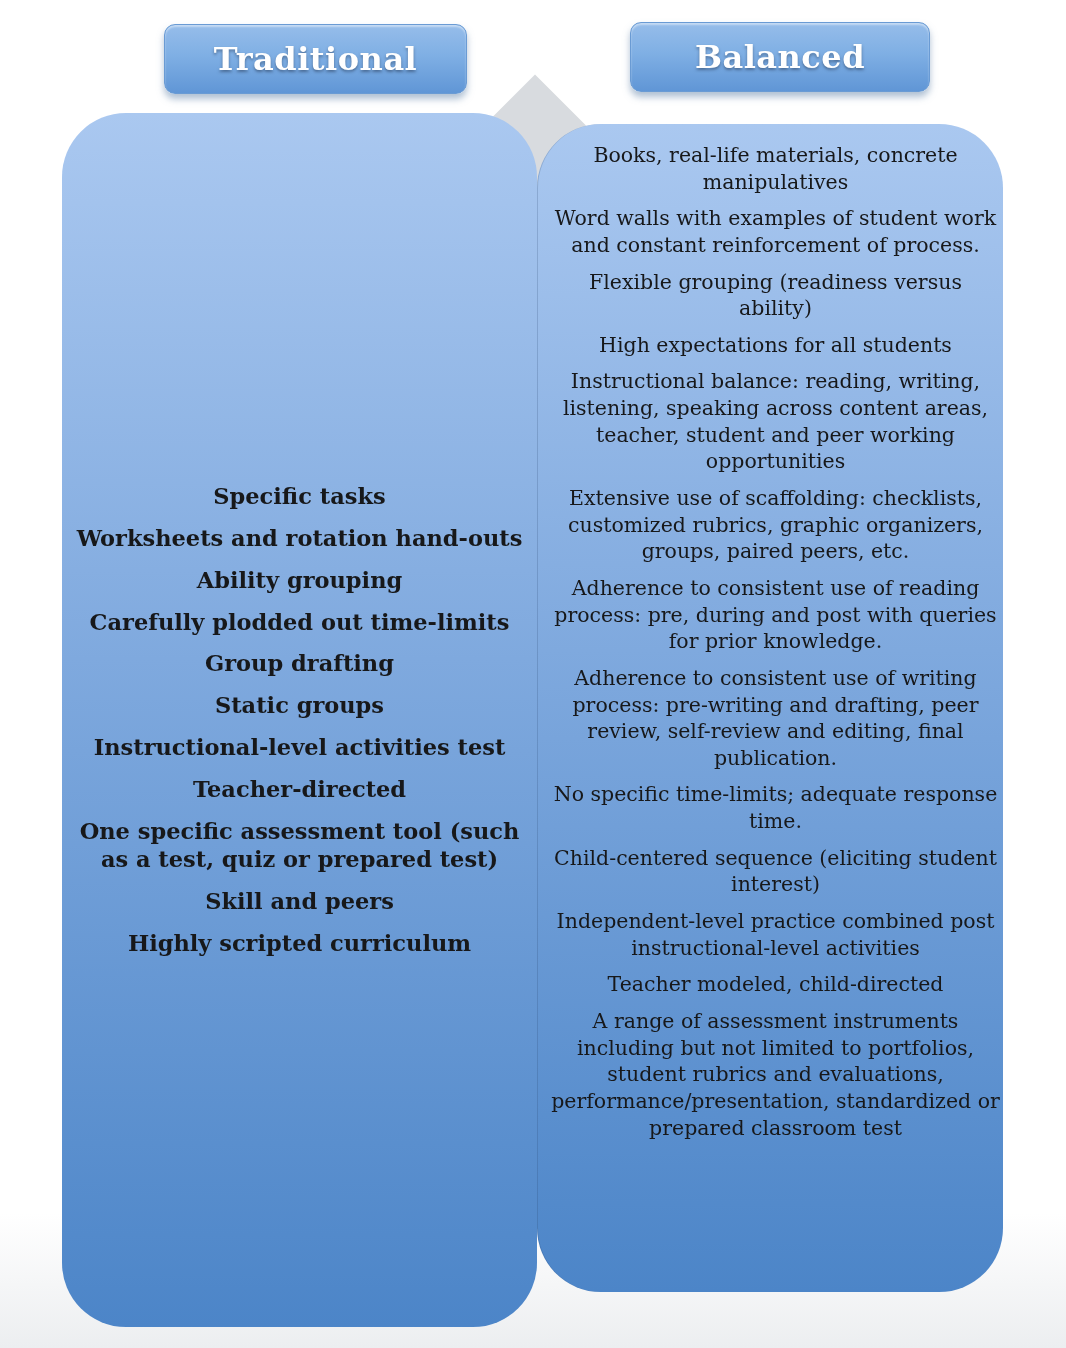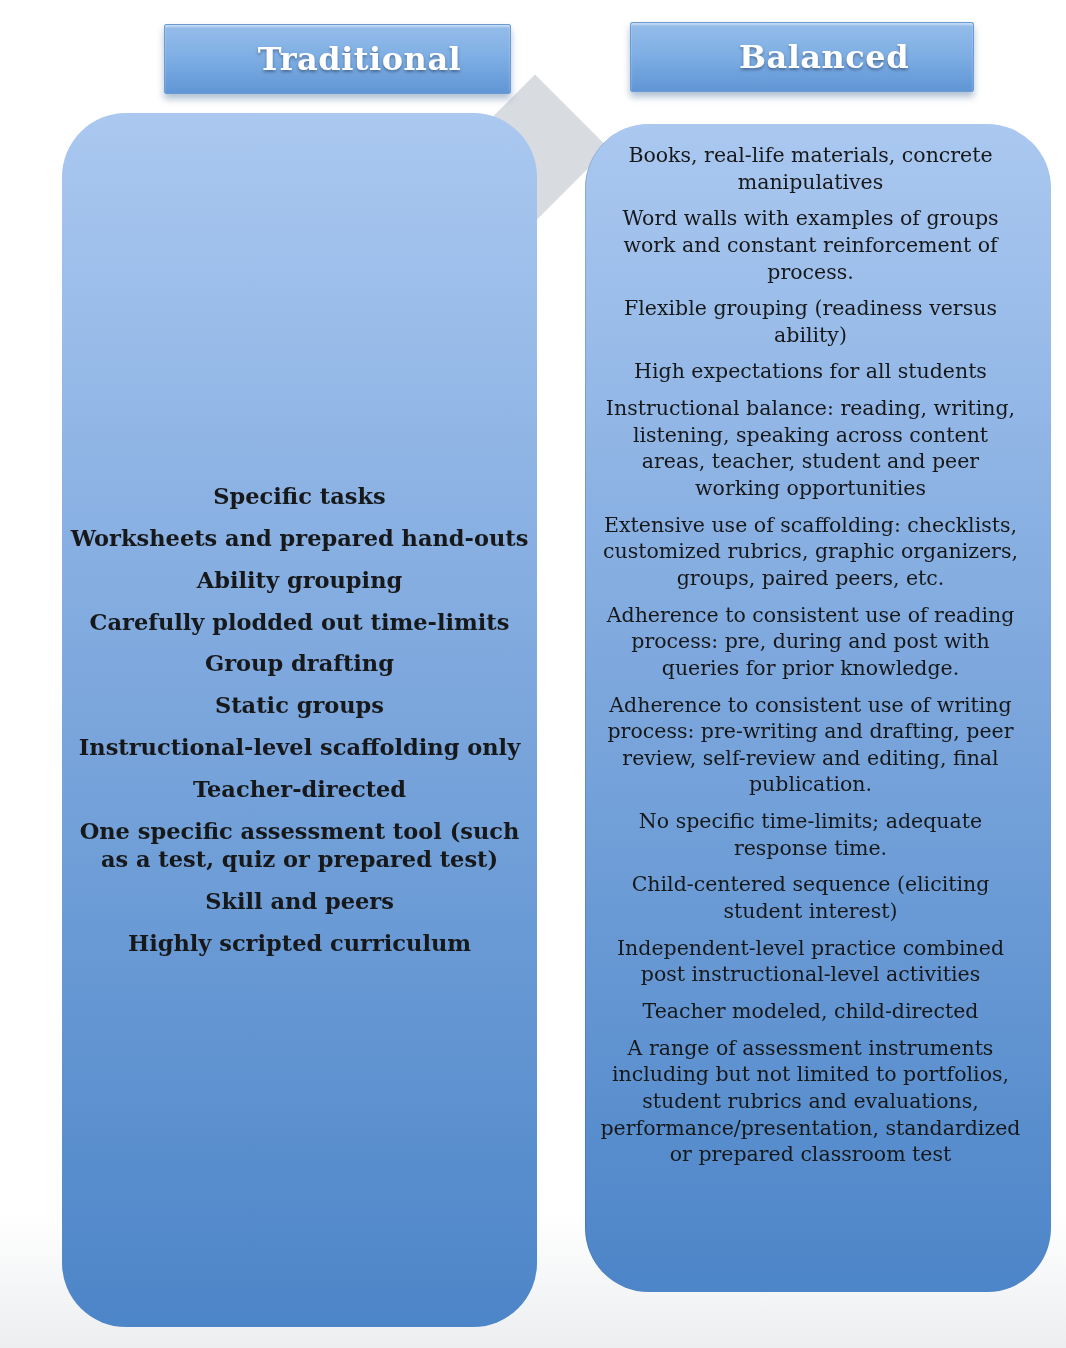--- a/index.html
+++ b/index.html
@@ -13,29 +13,28 @@
     height: 1348px;
     margin: 0 auto;
     overflow: hidden;
     background: linear-gradient(180deg, #ffffff 0%, #ffffff 90%, #eceef0 100%);
   }
 
   
   .hdr-btn {
     position: absolute;
     height: 68px;
-    border-radius: 2px;
+    border-radius: 11px;
     background: linear-gradient(180deg, #96bdea 0%, #7fafe4 45%, #6096d6 100%);
     border: 1px solid #6a9bd4;
     box-shadow: 0 5px 7px rgba(110, 140, 175, 0.55),
                 inset 0 2px 2px rgba(255,255,255,0.45);
     display: flex;
     align-items: center;
     justify-content: center;
-    padding-left: 44px;
   }
   .hdr-btn .hdr-label {
     color: #ffffff;
     font-size: 32px;
     font-weight: bold;
     letter-spacing: 0.5px;
     text-shadow: 0 2px 3px rgba(40,60,90,0.55);
   }
   .hdr-btn.left  { left: 164px; top: 24px; width: 301px; }
   .hdr-btn.right { left: 630px; top: 22px; width: 298px; text-align: right; }
@@ -66,24 +65,23 @@
     display: flex;
     flex-direction: column;
     justify-content: center;
     padding: 0 8px;
     font-weight: bold;
   }
   .panel.right {
     left: 537px; top: 124px;
     width: 466px; height: 1168px;
     border-left: 1px solid rgba(45, 75, 115, 0.22);
-    padding: 18px 28px 0 12px;
+    padding: 18px 2px 0 12px;
     
     overflow: visible;
-    margin-left: 48px;
   }
 
   .item {
     text-align: center;
     color: #17181a;
   }
   .panel.left .item {
     font-size: 22.5px;
     line-height: 1.28;
     margin: 6.5px 0;
@@ -104,35 +102,35 @@
   <div class="hdr-btn left">
     <span class="hdr-label">Traditional</span>
   </div>
 
   <div class="hdr-btn right">
     <span class="hdr-label">Balanced</span>
   </div>
 
   <div class="panel left">
     <div class="item">Specific tasks</div>
-    <div class="item">Worksheets and prepared hand-outs</div>
+    <div class="item">Worksheets and rotation hand-outs</div>
     <div class="item">Ability grouping</div>
     <div class="item">Carefully plodded out time-limits</div>
     <div class="item">Group drafting</div>
     <div class="item">Static groups</div>
-    <div class="item">Instructional-level scaffolding only</div>
+    <div class="item">Instructional-level activities test</div>
     <div class="item">Teacher-directed</div>
     <div class="item">One specific assessment tool (such as a test, quiz or prepared test)</div>
     <div class="item">Skill and peers</div>
     <div class="item">Highly scripted curriculum</div>
   </div>
 
   <div class="panel right">
     <div class="item">Books, real-life materials, concrete manipulatives</div>
-    <div class="item">Word walls with examples of groups work and constant reinforcement of process.</div>
+    <div class="item">Word walls with examples of student work and constant reinforcement of process.</div>
     <div class="item">Flexible grouping (readiness versus ability)</div>
     <div class="item">High expectations for all students</div>
     <div class="item">Instructional balance: reading, writing, listening, speaking across content areas, teacher, student and peer working opportunities</div>
     <div class="item">Extensive use of scaffolding: checklists, customized rubrics, graphic organizers, groups, paired peers, etc.</div>
     <div class="item">Adherence to consistent use of reading process: pre, during and post with queries for prior knowledge.</div>
     <div class="item">Adherence to consistent use of writing process: pre-writing and drafting, peer review, self-review and editing, final publication.</div>
     <div class="item">No specific time-limits; adequate response time.</div>
     <div class="item">Child-centered sequence (eliciting student interest)</div>
     <div class="item">Independent-level practice combined post instructional-level activities</div>
     <div class="item">Teacher modeled, child-directed</div>

